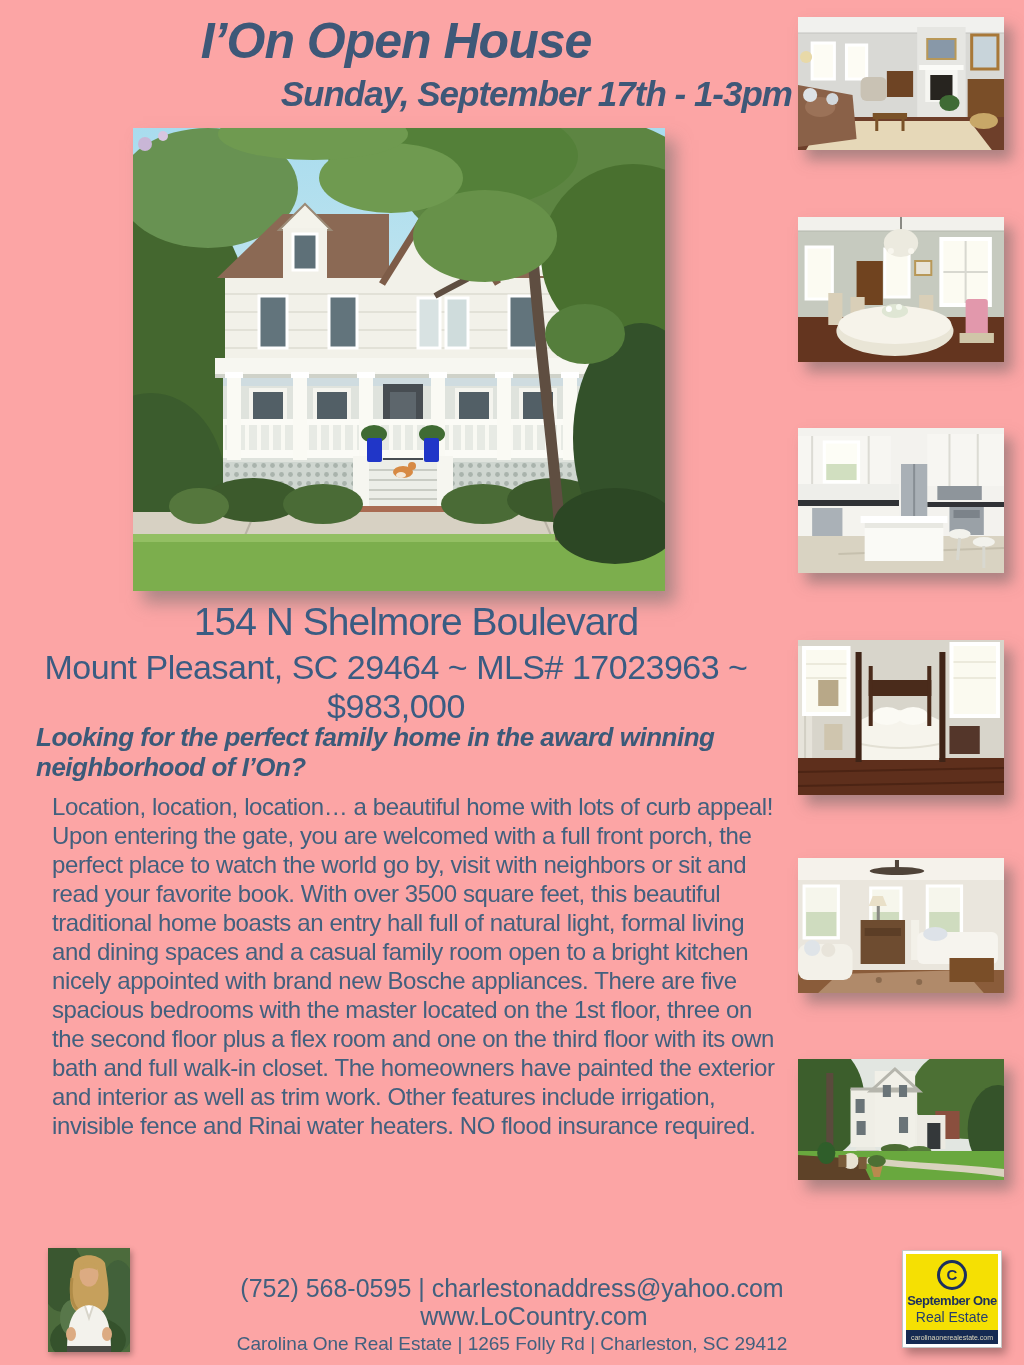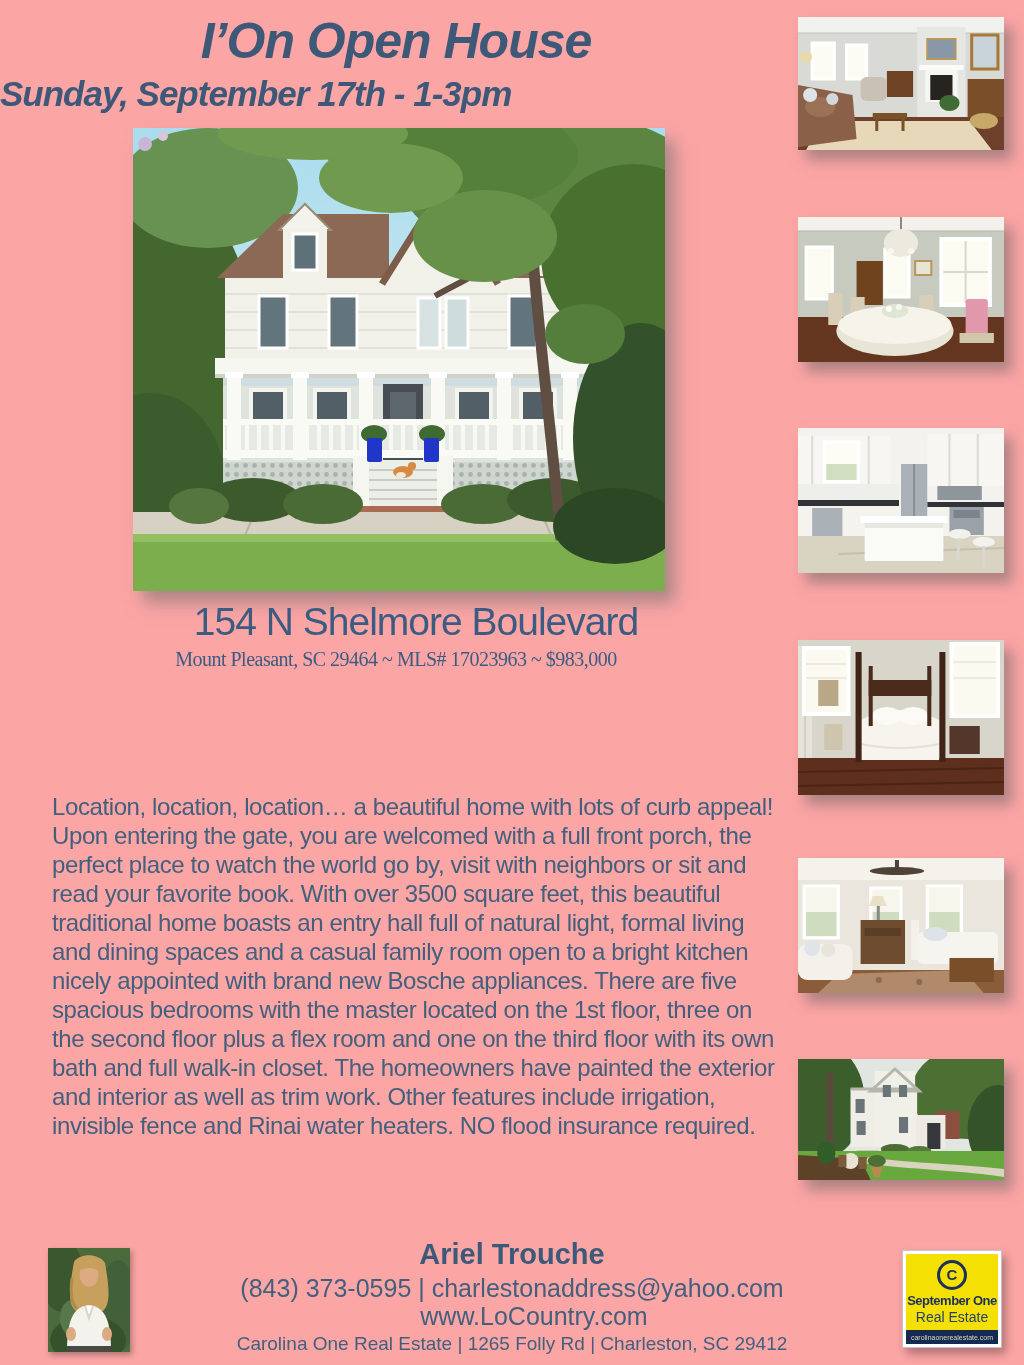--- a/index.html
+++ b/index.html
@@ -4,38 +4,38 @@
 <style>
   html,body{margin:0;padding:0;background:#ffffff;}
   .page{position:relative;width:1024px;height:1365px;background:#fca5a5;overflow:hidden;
         font-family:"Liberation Sans",sans-serif;}
   .page > *{position:absolute;}
   svg{display:block;width:100%;height:100%;}
 
   .title{left:0;top:14px;width:792px;text-align:center;
          font-style:italic;font-weight:700;font-size:50px;line-height:1.1;
          color:#3e5878;letter-spacing:-1px;}
-  .subtitle{left:0;top:74px;width:792px;text-align:left;
+  .subtitle{left:0;top:74px;width:792px;text-align:right;
          font-style:italic;font-weight:700;font-size:35px;color:#3e5878;letter-spacing:-1px;}
 
   .main-photo{left:133px;top:128px;width:532px;height:463px;
          box-shadow:10px 12px 16px rgba(110,110,110,.55);background:#dfeef2;}
 
   .thumb{left:798px;width:206px;box-shadow:8px 10px 13px rgba(95,95,95,.5);background:#e8e8e4;}
   #t1{top:17px;height:133px}
   #t2{top:217px;height:145px}
   #t3{top:428px;height:145px}
   #t4{top:640px;height:155px}
   #t5{top:858px;height:135px}
   #t6{top:1059px;height:121px}
 
   .addr1{left:0;top:600px;width:792px;text-align:center;font-size:39px;
          color:#3a5c82;letter-spacing:-1px;margin-left:20px;}
-  .addr2{left:0;top:648px;width:792px;text-align:center;font-size:20px;
-         color:#3a5c82;letter-spacing:-0.5px;font-family:Liberation Serif, serif;}
+  .addr2{left:0;top:648px;width:792px;text-align:center;font-size:34px;
+         color:#3a5c82;letter-spacing:-0.5px;}
 
   .headline{left:36px;top:722px;width:752px;
          font-style:italic;font-weight:700;font-size:26px;line-height:30px;
          color:#3b5a79;letter-spacing:-0.5px;}
   .desc{left:36px;top:792px;width:736px;font-size:24px;line-height:29px;
          color:#42607e;letter-spacing:-0.4px;margin-left:16px;}
 
   .agent-photo{left:48px;top:1248px;width:82px;height:104px;
          box-shadow:2px 3px 6px rgba(0,0,0,.3);background:#4c6b3c;}
 
@@ -382,20 +382,21 @@
       <rect x="40" y="96" width="8" height="12" fill="#7a5c3a"></rect>
       <rect x="60" y="98" width="8" height="12" fill="#7a5c3a"></rect>
       <polygon points="72,106 84,106 81,118 75,118" fill="#b98a4e"></polygon>
       <ellipse cx="78" cy="102" rx="9" ry="6" fill="#4c7034"></ellipse>
     </svg>
   </div>
 
   <div class="addr1">154 N Shelmore Boulevard</div>
   <div class="addr2">Mount Pleasant, SC 29464 ~ MLS# 17023963 ~ $983,000</div>
 
+  <div class="headline">Looking for the perfect family home in the award winning neighborhood of I’On?</div>
   <div class="desc">Location, location, location… a beautiful home with lots of curb appeal! Upon entering the gate, you are welcomed with a full front porch, the perfect place to watch the world go by, visit with neighbors or sit and read your favorite book. With over 3500 square feet, this beautiful traditional home boasts an entry hall full of natural light, formal living and dining spaces and a casual family room open to a bright kitchen nicely appointed with brand new Bosche appliances. There are five spacious bedrooms with the master located on the 1st floor, three on the second floor plus a flex room and one on the third floor with its own bath and full walk-in closet. The homeowners have painted the exterior and interior as well as trim work. Other features include irrigation, invisible fence and Rinai water heaters. NO flood insurance required.</div>
 
   <div class="agent-photo">
     <svg viewBox="0 0 82 104" preserveAspectRatio="none">
       <rect width="82" height="104" fill="#4c6b3c"></rect>
       <ellipse cx="14" cy="28" rx="22" ry="36" fill="#3a5730"></ellipse>
       <ellipse cx="70" cy="58" rx="20" ry="46" fill="#42613a"></ellipse>
       <ellipse cx="40" cy="92" rx="38" ry="24" fill="#35522c"></ellipse>
       <ellipse cx="24" cy="70" rx="12" ry="18" fill="#58774a"></ellipse>
       <path d="M26,14 C20,46 21,58 28,63 L55,63 C62,56 62,44 57,15 C50,5 32,5 26,14 Z" fill="#c6a05c"></path>
@@ -403,22 +404,21 @@
       <ellipse cx="41" cy="27" rx="9.5" ry="11.5" fill="#dcab82"></ellipse>
       <path d="M33,17 Q41,12 49,17 L49,22 Q41,18 33,22 Z" fill="#c6a05c"></path>
       <path d="M19,104 C19,74 24,59 41,57 C58,59 63,74 63,104 Z" fill="#f3f2ec"></path>
       <path d="M37,58 L41,70 L45,58" stroke="#d8d5ca" stroke-width="2" fill="#ffffff"></path>
       <rect x="19" y="98" width="44" height="6" fill="#4a4a44"></rect>
       <ellipse cx="23" cy="86" rx="5" ry="7" fill="#dcab82"></ellipse>
       <ellipse cx="59" cy="86" rx="5" ry="7" fill="#dcab82"></ellipse>
     </svg>
   </div>
 
-  <div class="fname">Ariel Trouche</div>
-  <div class="fcontact">(843) 373-0595 | charlestonaddress@yahoo.com</div>
+  <div class="fcontact">(752) 568-0595 | charlestonaddress@yahoo.com</div>
   <div class="fweb">www.LoCountry.com</div>
   <div class="foffice">Carolina One Real Estate | 1265 Folly Rd | Charleston, SC 29412</div>
 
   <div class="logo-card">
     <div class="logo-yellow">
       <div class="logo-c">C</div>
       <div class="logo-brand">September One</div>
       <div class="logo-tagline">Real Estate</div>
     </div>
     <div class="logo-bar">carolinaonerealestate.com</div>

